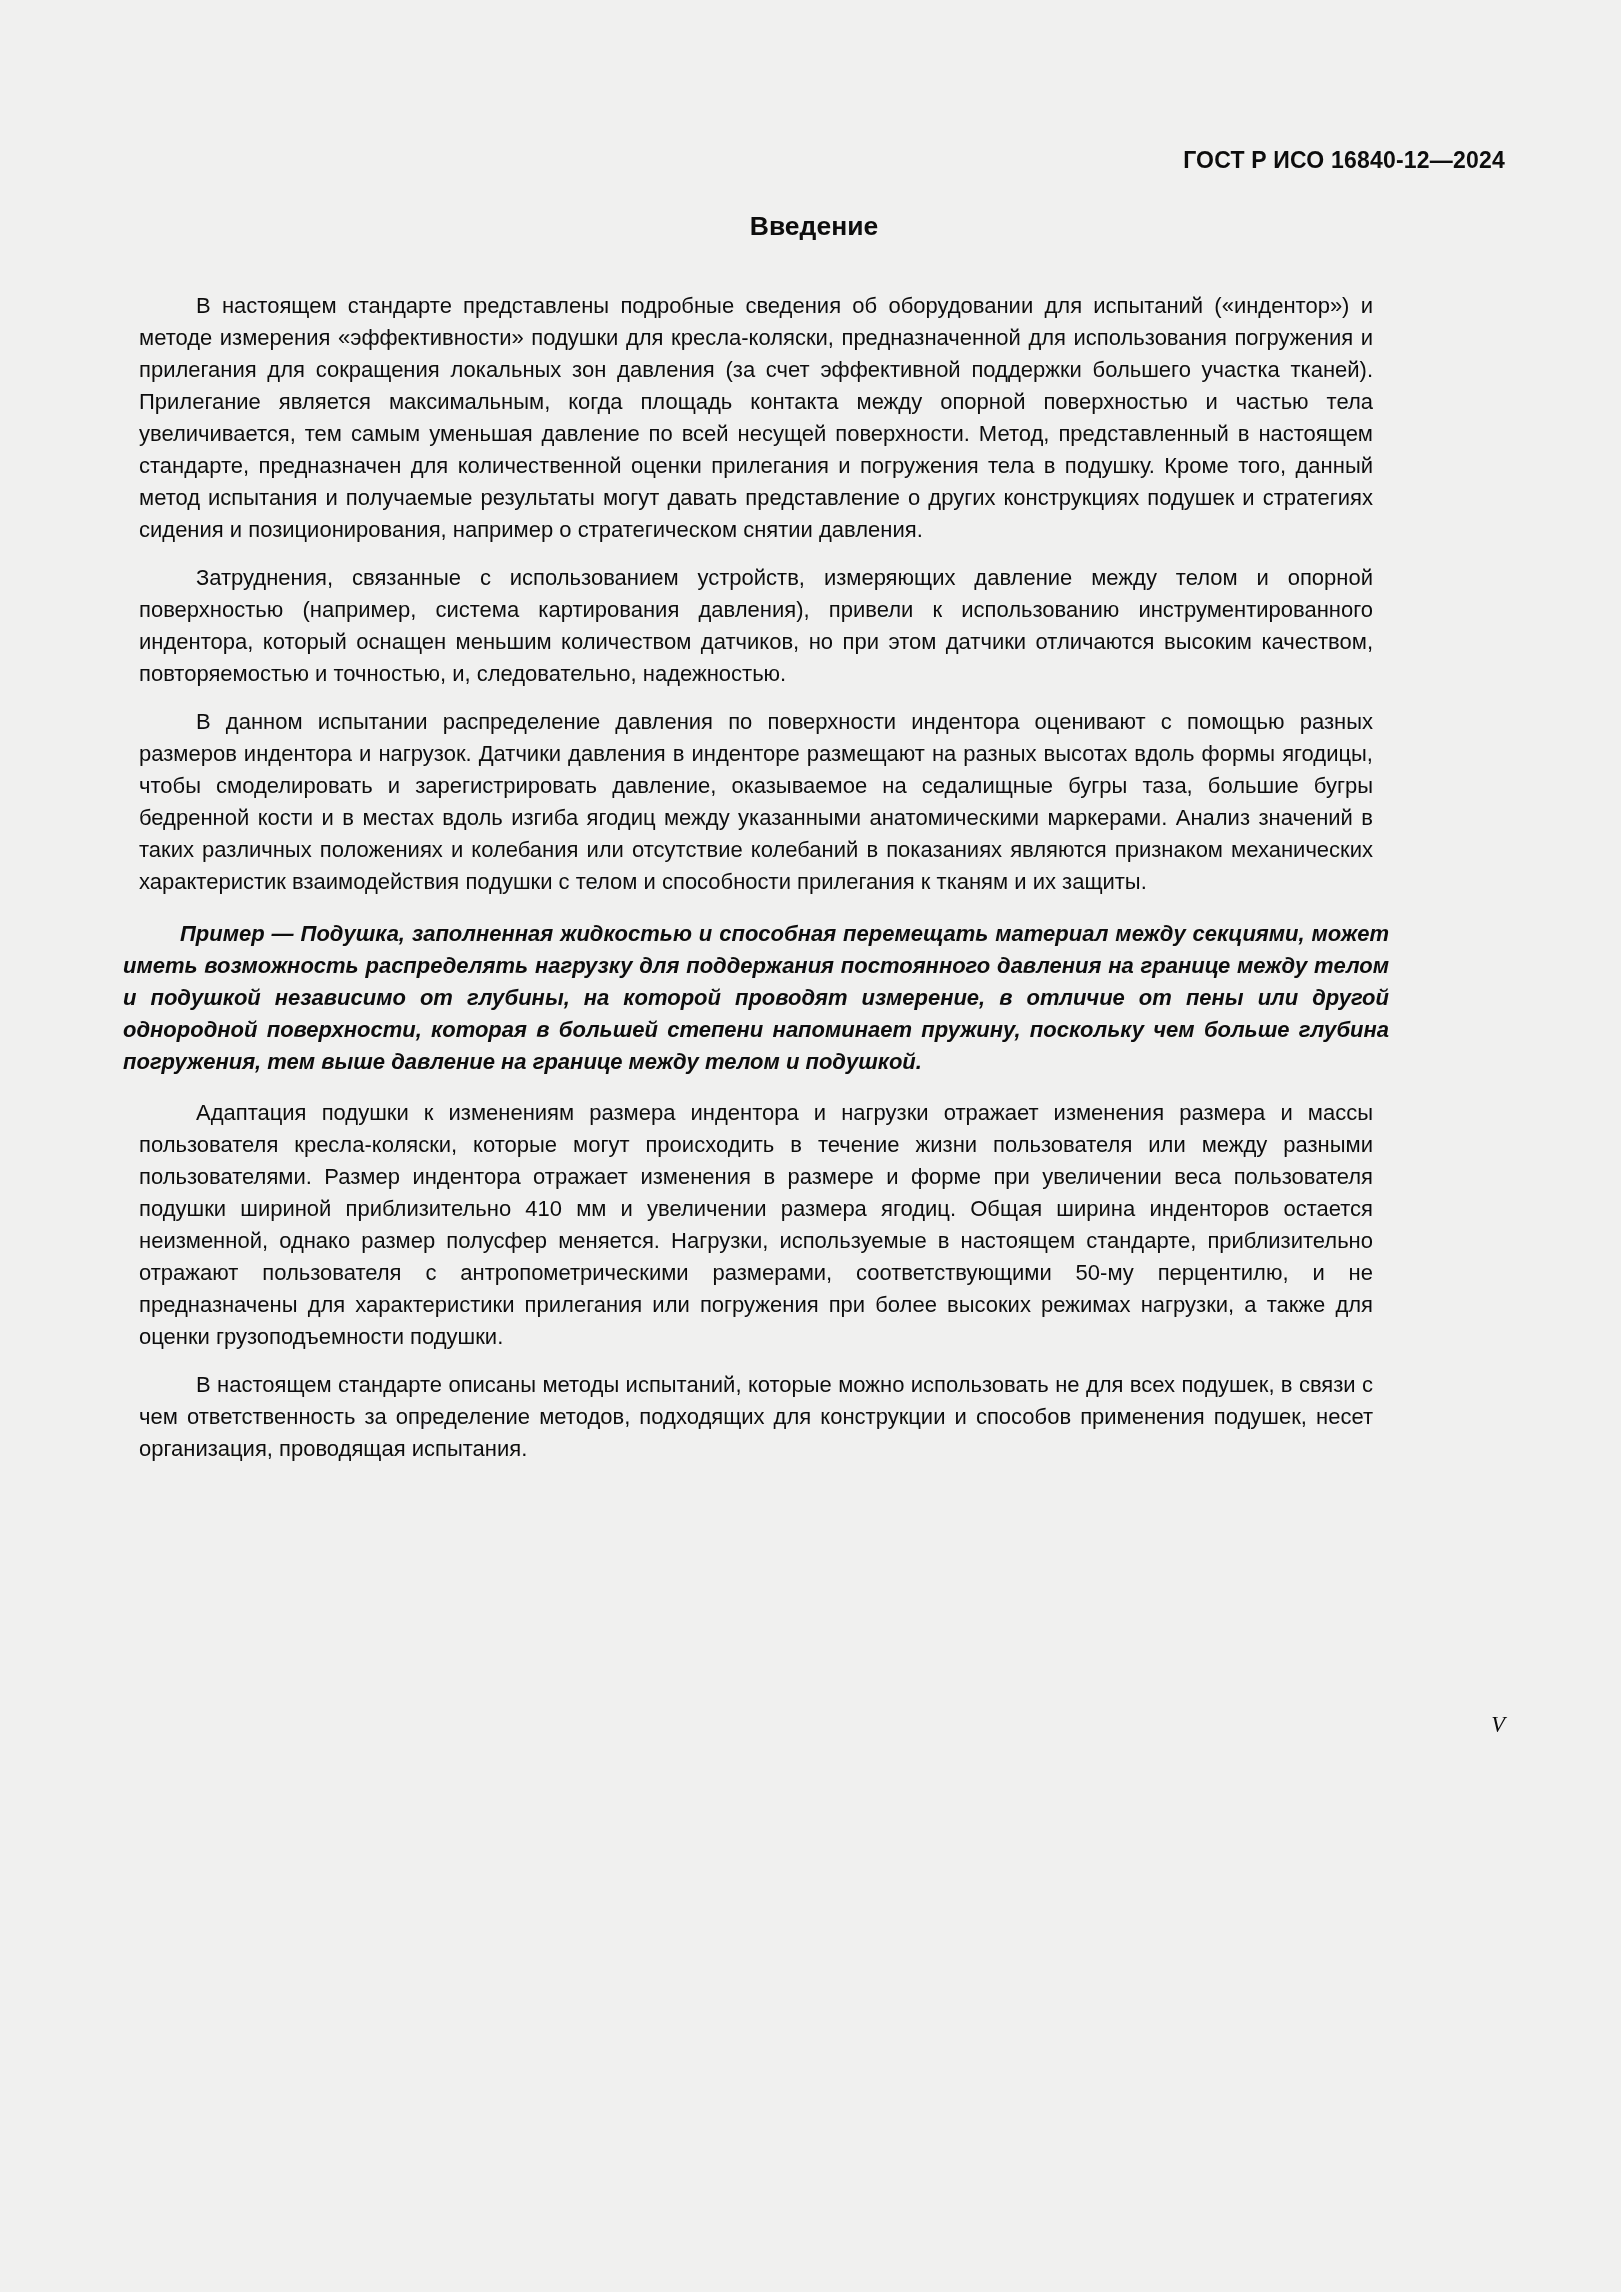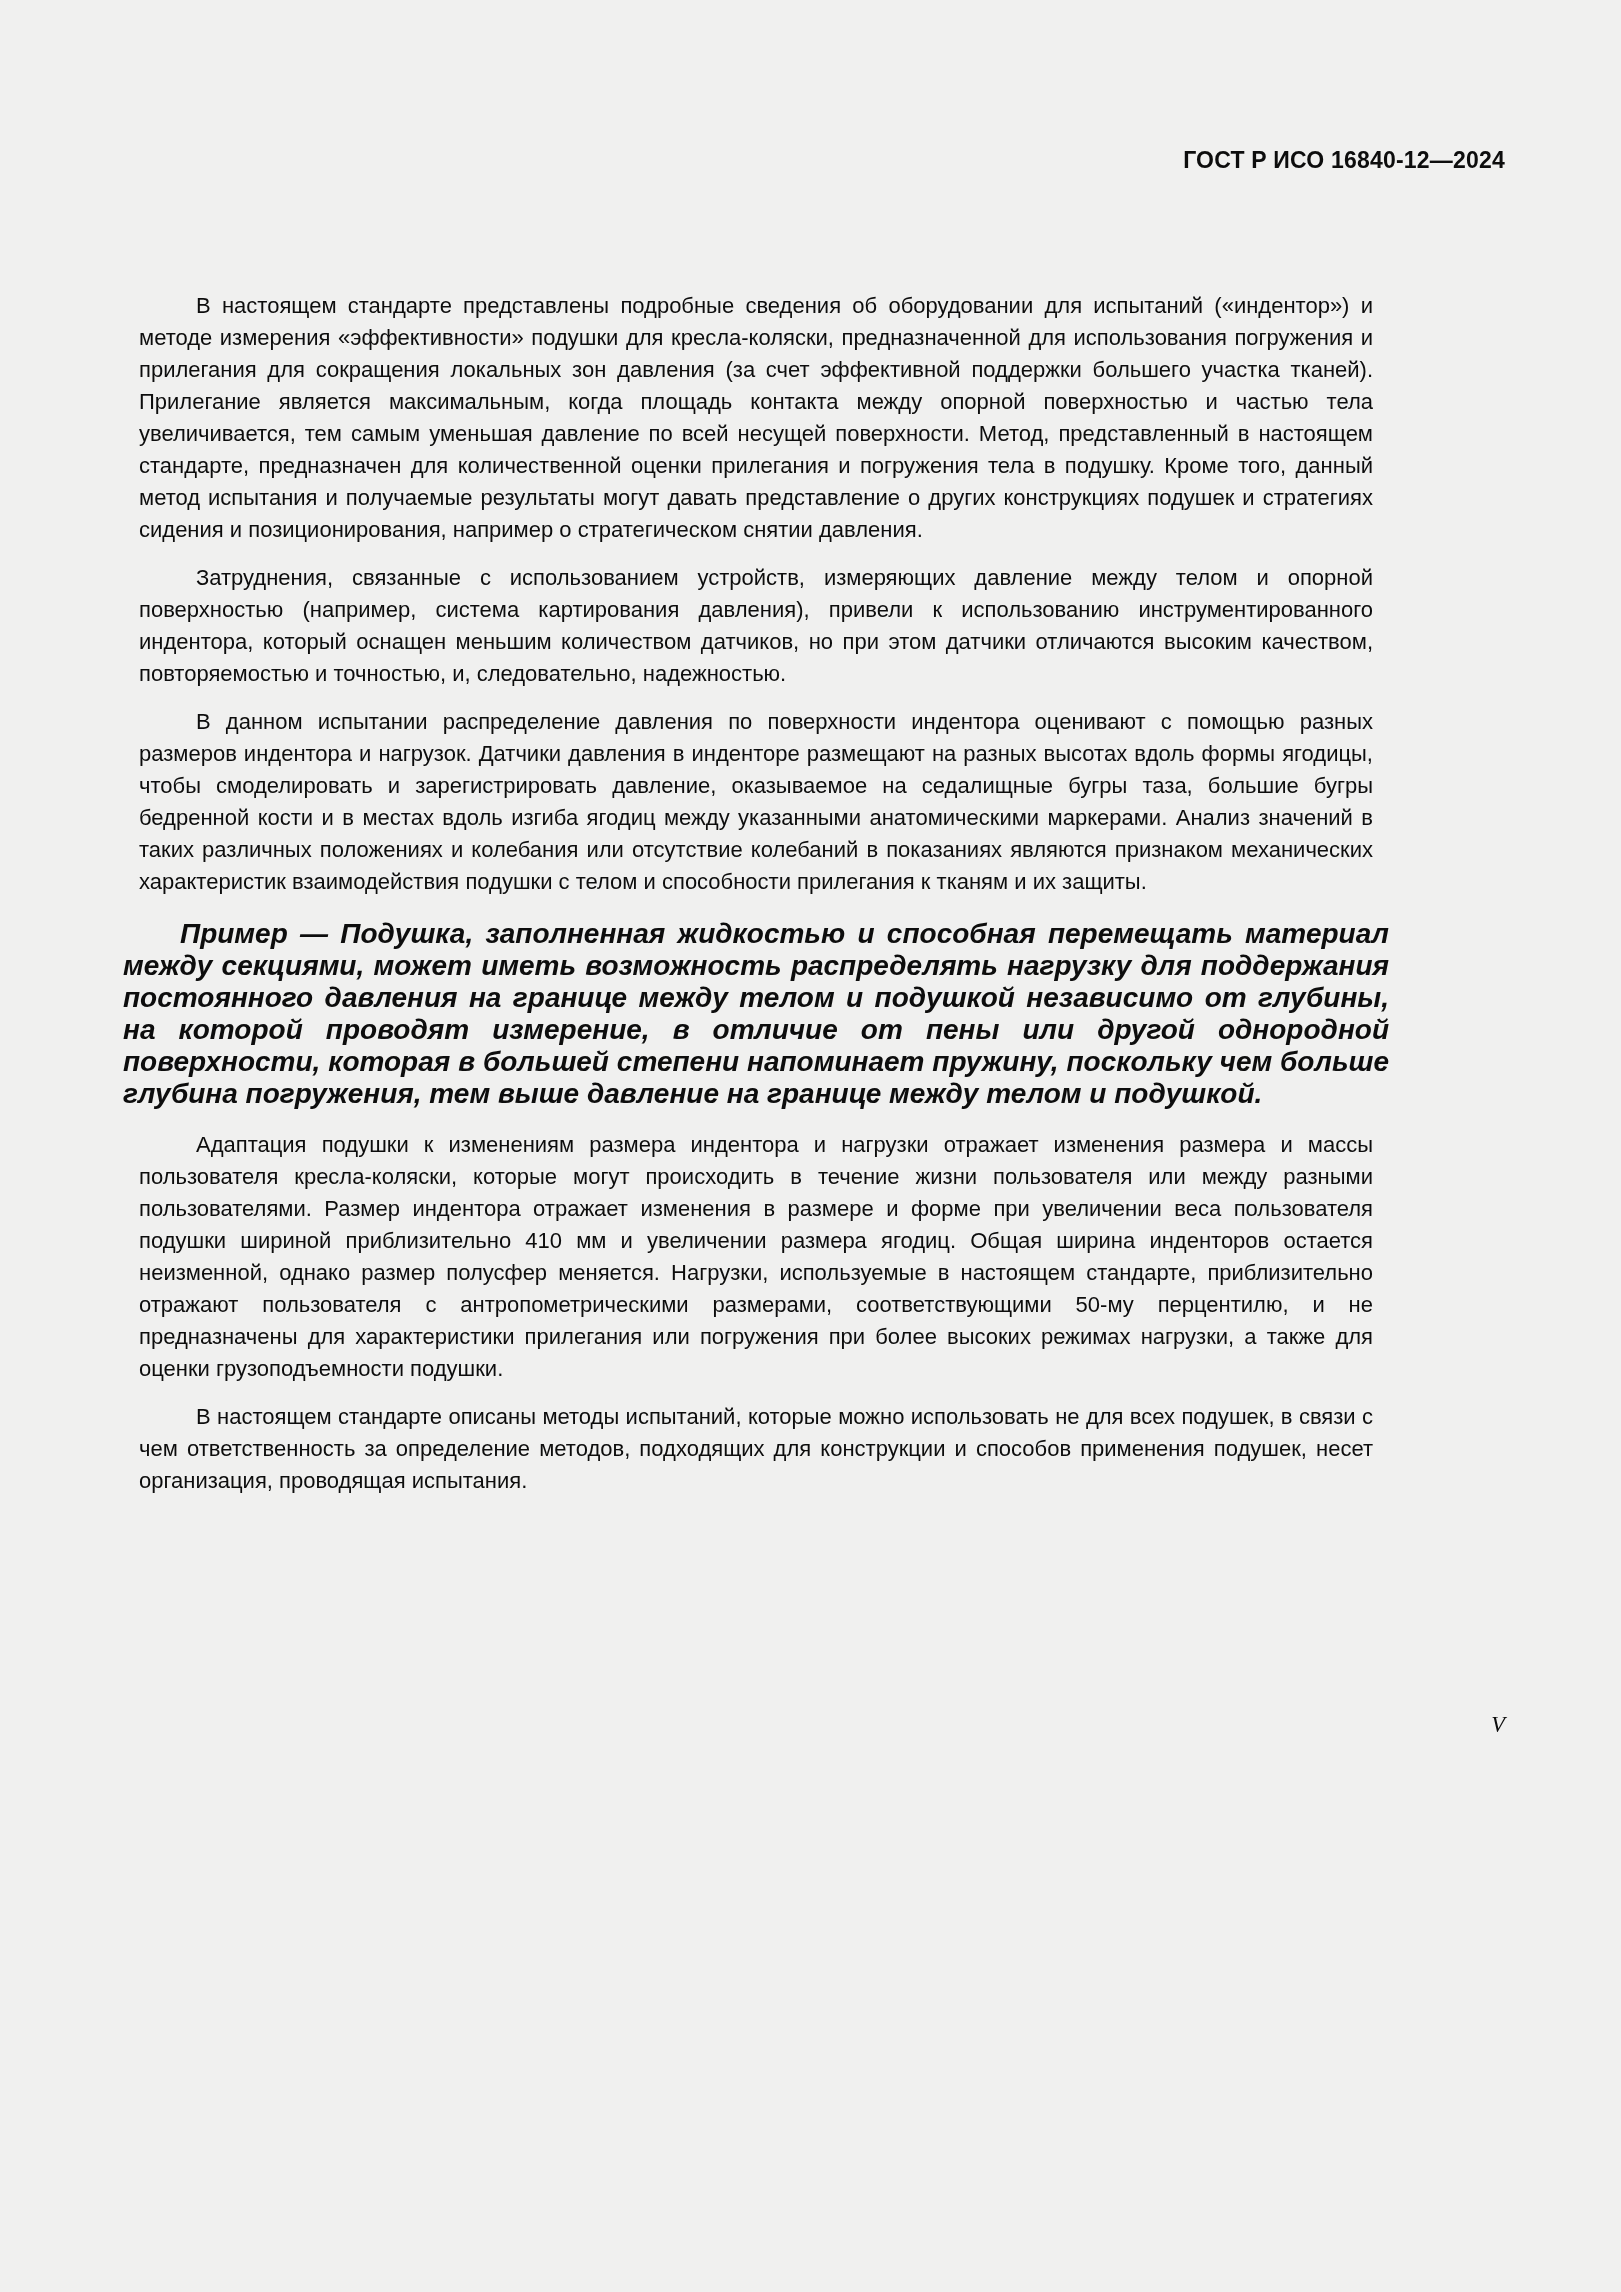--- a/index.html
+++ b/index.html
@@ -52,21 +52,21 @@
     margin: 16px;
     font-size: 22px;
     line-height: 32px;
     text-align: justify;
     text-justify: inter-word;
     text-indent: 57px;
     hyphens: manual;
   }
   p.example {
     margin: 19.6px 0 0 0;
-    font-size: 28px;
+    font-size: 22px;
     line-height: 32px;
     text-align: justify;
     text-indent: 57px;
     font-style: italic;
     font-weight: bold;
   }
   p.after-example {
     margin-top: 19.6px;
   }
   .page-number {
@@ -79,20 +79,21 @@
   }
 </style>
 </head>
 <body>
 
 <div class="page">
   <div class="content">
 
     <div class="doc-header">ГОСТ Р ИСО 16840-12—2024</div>
 
+    <div class="doc-title">Введение</div>
 
     <div class="body-block">
       <p class="para">В настоящем стандарте представлены подробные сведения об оборудовании для испытаний («индентор») и методе измерения «эффективности» подушки для кресла-коляски, предназначенной для использования погружения и прилегания для сокращения локальных зон давления (за счет эффективной поддержки большего участка тканей). Прилегание является максимальным, когда площадь контакта между опорной поверхностью и частью тела увеличивается, тем самым уменьшая давление по всей несущей поверхности. Метод, представленный в настоящем стандарте, предназначен для количественной оценки прилегания и погружения тела в подушку. Кроме того, данный метод испытания и получаемые результаты могут давать представление о других конструкциях подушек и стратегиях сидения и позиционирования, например о стратегическом снятии давления.</p>
       <p class="para">Затруднения, связанные с использованием устройств, измеряющих давление между телом и опорной поверхностью (например, система картирования давления), привели к использованию инструментированного индентора, который оснащен меньшим количеством датчиков, но при этом датчики отличаются высоким качеством, повторяемостью и точностью, и, следовательно, надежностью.</p>
       <p class="para">В данном испытании распределение давления по поверхности индентора оценивают с помощью разных размеров индентора и нагрузок. Датчики давления в инденторе размещают на разных высотах вдоль формы ягодицы, чтобы смоделировать и зарегистрировать давление, оказываемое на седалищные бугры таза, большие бугры бедренной кости и в местах вдоль изгиба ягодиц между указанными анатомическими маркерами. Анализ значений в таких различных положениях и колебания или отсутствие колебаний в показаниях являются признаком механических характеристик взаимодействия подушки с телом и способности прилегания к тканям и их защиты.</p>
       <p class="example">Пример — Подушка, заполненная жидкостью и способная перемещать материал между секциями, может иметь возможность распределять нагрузку для поддержания постоянного давления на границе между телом и подушкой независимо от глубины, на которой проводят измерение, в отличие от пены или другой однородной поверхности, которая в большей степени напоминает пружину, поскольку чем больше глубина погружения, тем выше давление на границе между телом и подушкой.</p>
       <p class="para after-example">Адаптация подушки к изменениям размера индентора и нагрузки отражает изменения размера и массы пользователя кресла-коляски, которые могут происходить в течение жизни пользователя или между разными пользователями. Размер индентора отражает изменения в размере и форме при увеличении веса пользователя подушки шириной приблизительно 410 мм и увеличении размера ягодиц. Общая ширина инденторов остается неизменной, однако размер полусфер меняется. Нагрузки, используемые в настоящем стандарте, приблизительно отражают пользователя с антропометрическими размерами, соответствующими 50-му перцентилю, и не предназначены для характеристики прилегания или погружения при более высоких режимах нагрузки, а также для оценки грузоподъемности подушки.</p>
       <p class="para">В настоящем стандарте описаны методы испытаний, которые можно использовать не для всех подушек, в связи с чем ответственность за определение методов, подходящих для конструкции и способов применения подушек, несет организация, проводящая испытания.</p>
     </div>
 

